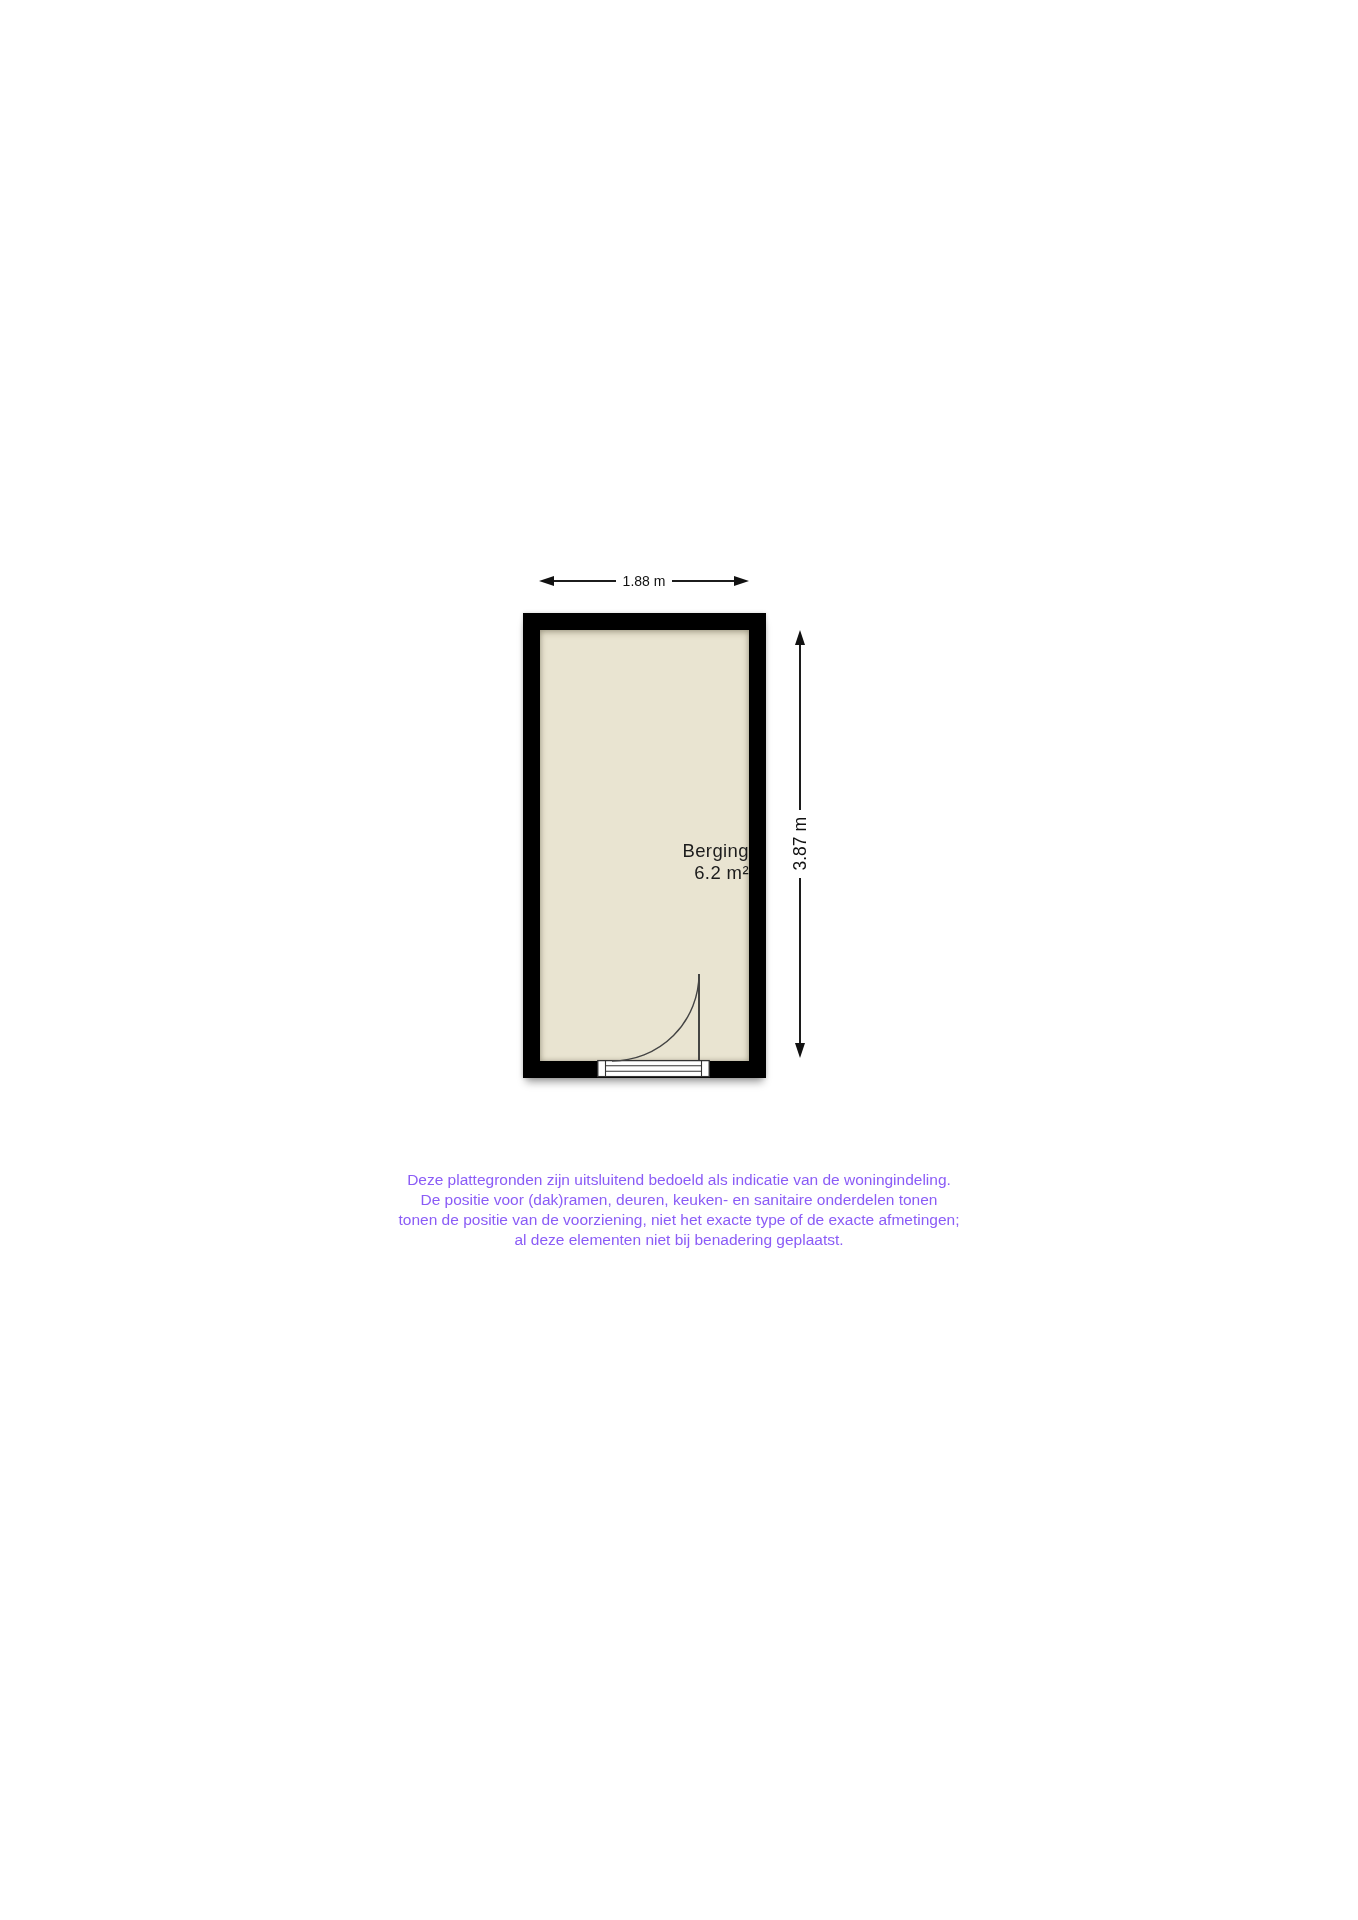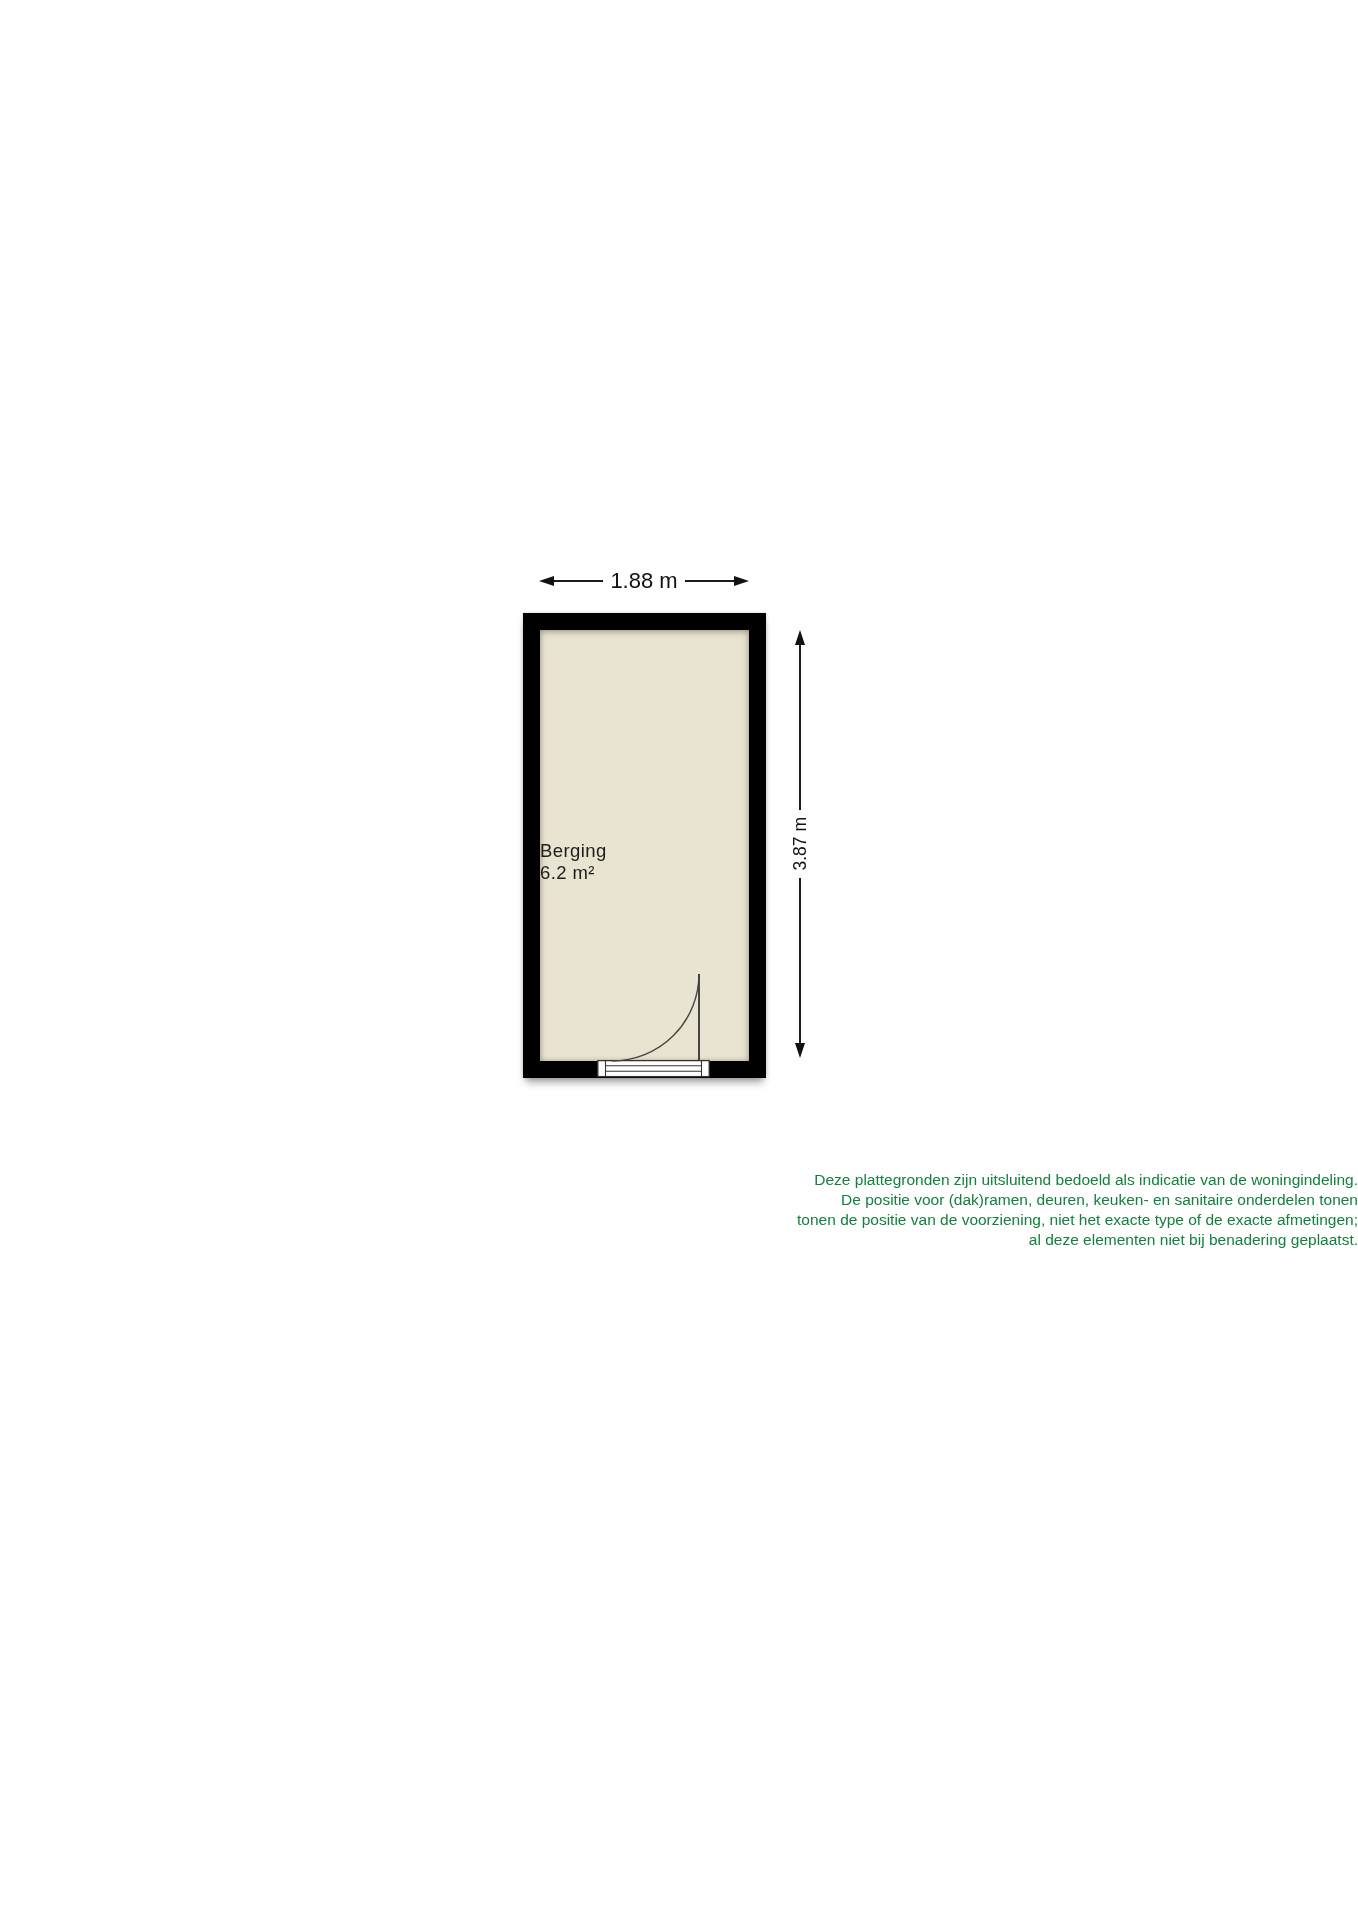--- a/index.html
+++ b/index.html
@@ -22,36 +22,36 @@
   }
   .floor {
     position: absolute;
     left: 17px; top: 17px; right: 17px; bottom: 17px;
     background: var(--floor, #e9e4d1);
     box-shadow: inset 0 2px 7px rgba(60,50,20,0.32), inset 0 0 5px rgba(0,0,0,0.18);
   }
   .room-label {
     position: absolute;
     left: 0; right: 0; top: 210px;
-    text-align: left;
+    text-align: right;
     font-size: 18.5px;
     line-height: 22px;
     color: #1c1c1c;
     letter-spacing: 0.4px;
   }
   .door-svg { position: absolute; left: 74px; top: 355px; }
 
   
   .dim-h {
     position: absolute;
     left: 539px; top: 570px;
     width: 210px; height: 22px;
     display: flex; align-items: center;
   }
-  .dim-h .lbl { margin: 0 7px; font-size: 22px; white-space: nowrap; color: #111; }
+  .dim-h .lbl { margin: 0 7px; font-size: 14px; white-space: nowrap; color: #111; }
   .dline-h { flex: 1; height: 1.5px; background: #1c1c1c; }
   .ah-left  { width:0; height:0; border-top:5px solid transparent; border-bottom:5px solid transparent; border-right:15px solid #111; }
   .ah-right { width:0; height:0; border-top:5px solid transparent; border-bottom:5px solid transparent; border-left:15px solid #111; }
 
   .dim-v {
     position: absolute;
     left: 792px; top: 630px;
     width: 16px; height: 428px;
     display: flex; flex-direction: column; align-items: center;
   }
@@ -63,24 +63,24 @@
   }
   .dline-v { flex: 1; width: 1.5px; background: #1c1c1c; }
   .ah-up   { width:0; height:0; border-left:5px solid transparent; border-right:5px solid transparent; border-bottom:15px solid #111; }
   .ah-down { width:0; height:0; border-left:5px solid transparent; border-right:5px solid transparent; border-top:15px solid #111; }
 
   
   .disclaimer {
     position: absolute;
     left: 0; top: 1170px;
     width: 100%;
-    text-align: right;
+    text-align: center;
     font-size: 15.5px;
     line-height: 20px;
-    color: #15803d;
+    color: #8b5cf6;
   }
   .disclaimer p { margin: 0 0 20px 0; }
 </style>
 </head>
 <body>
 
 <div class="dim-h">
   <span class="ah-left"></span>
   <span class="dline-h"></span>
   <span class="lbl">1.88 m</span>

